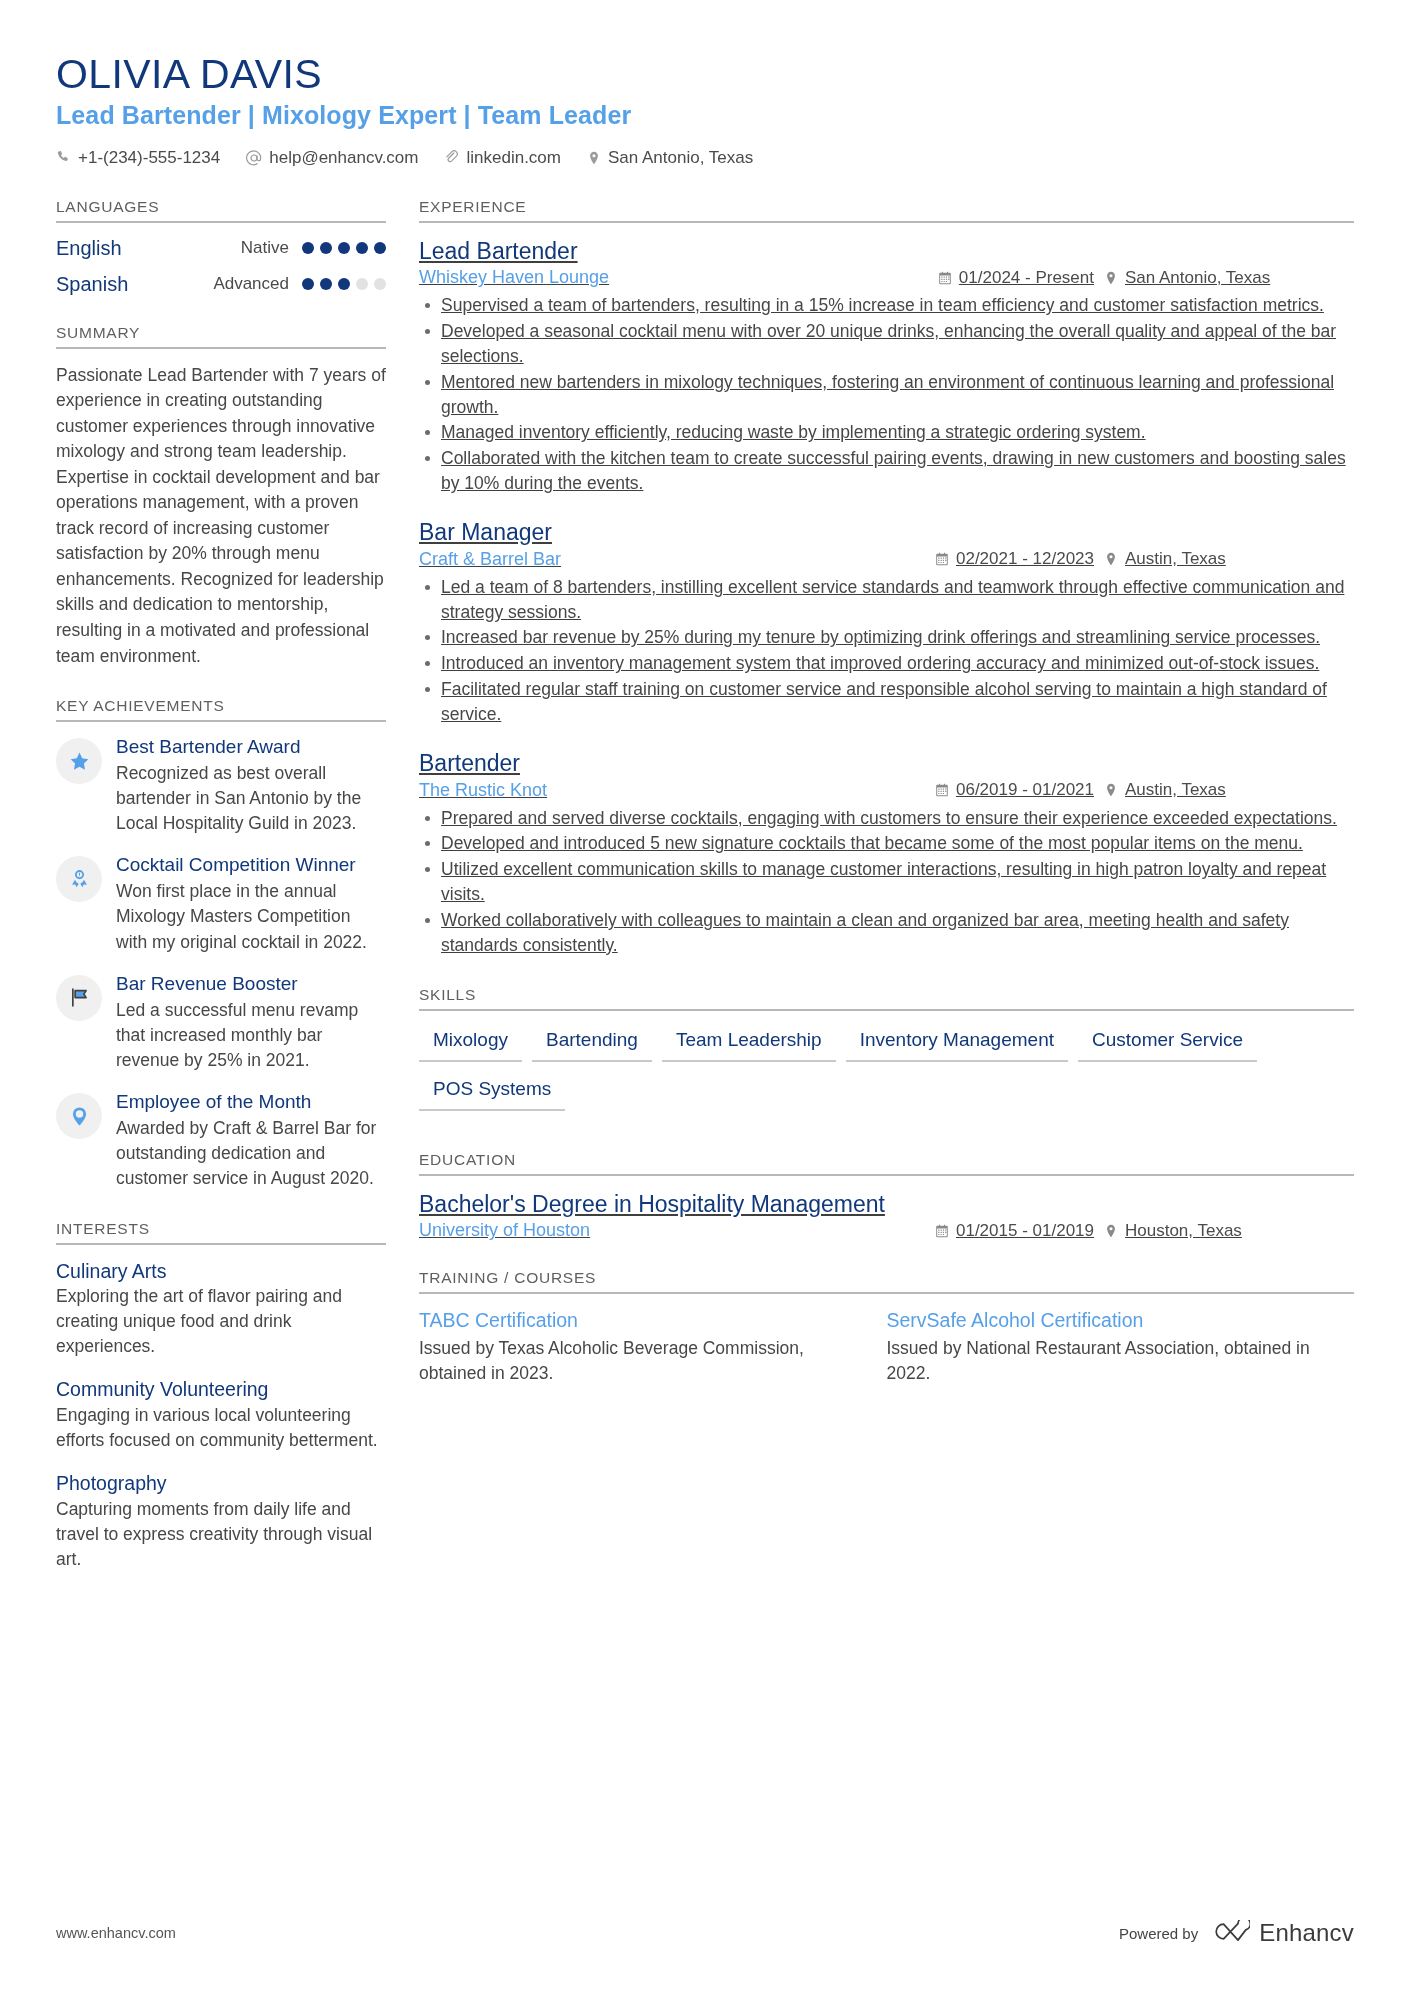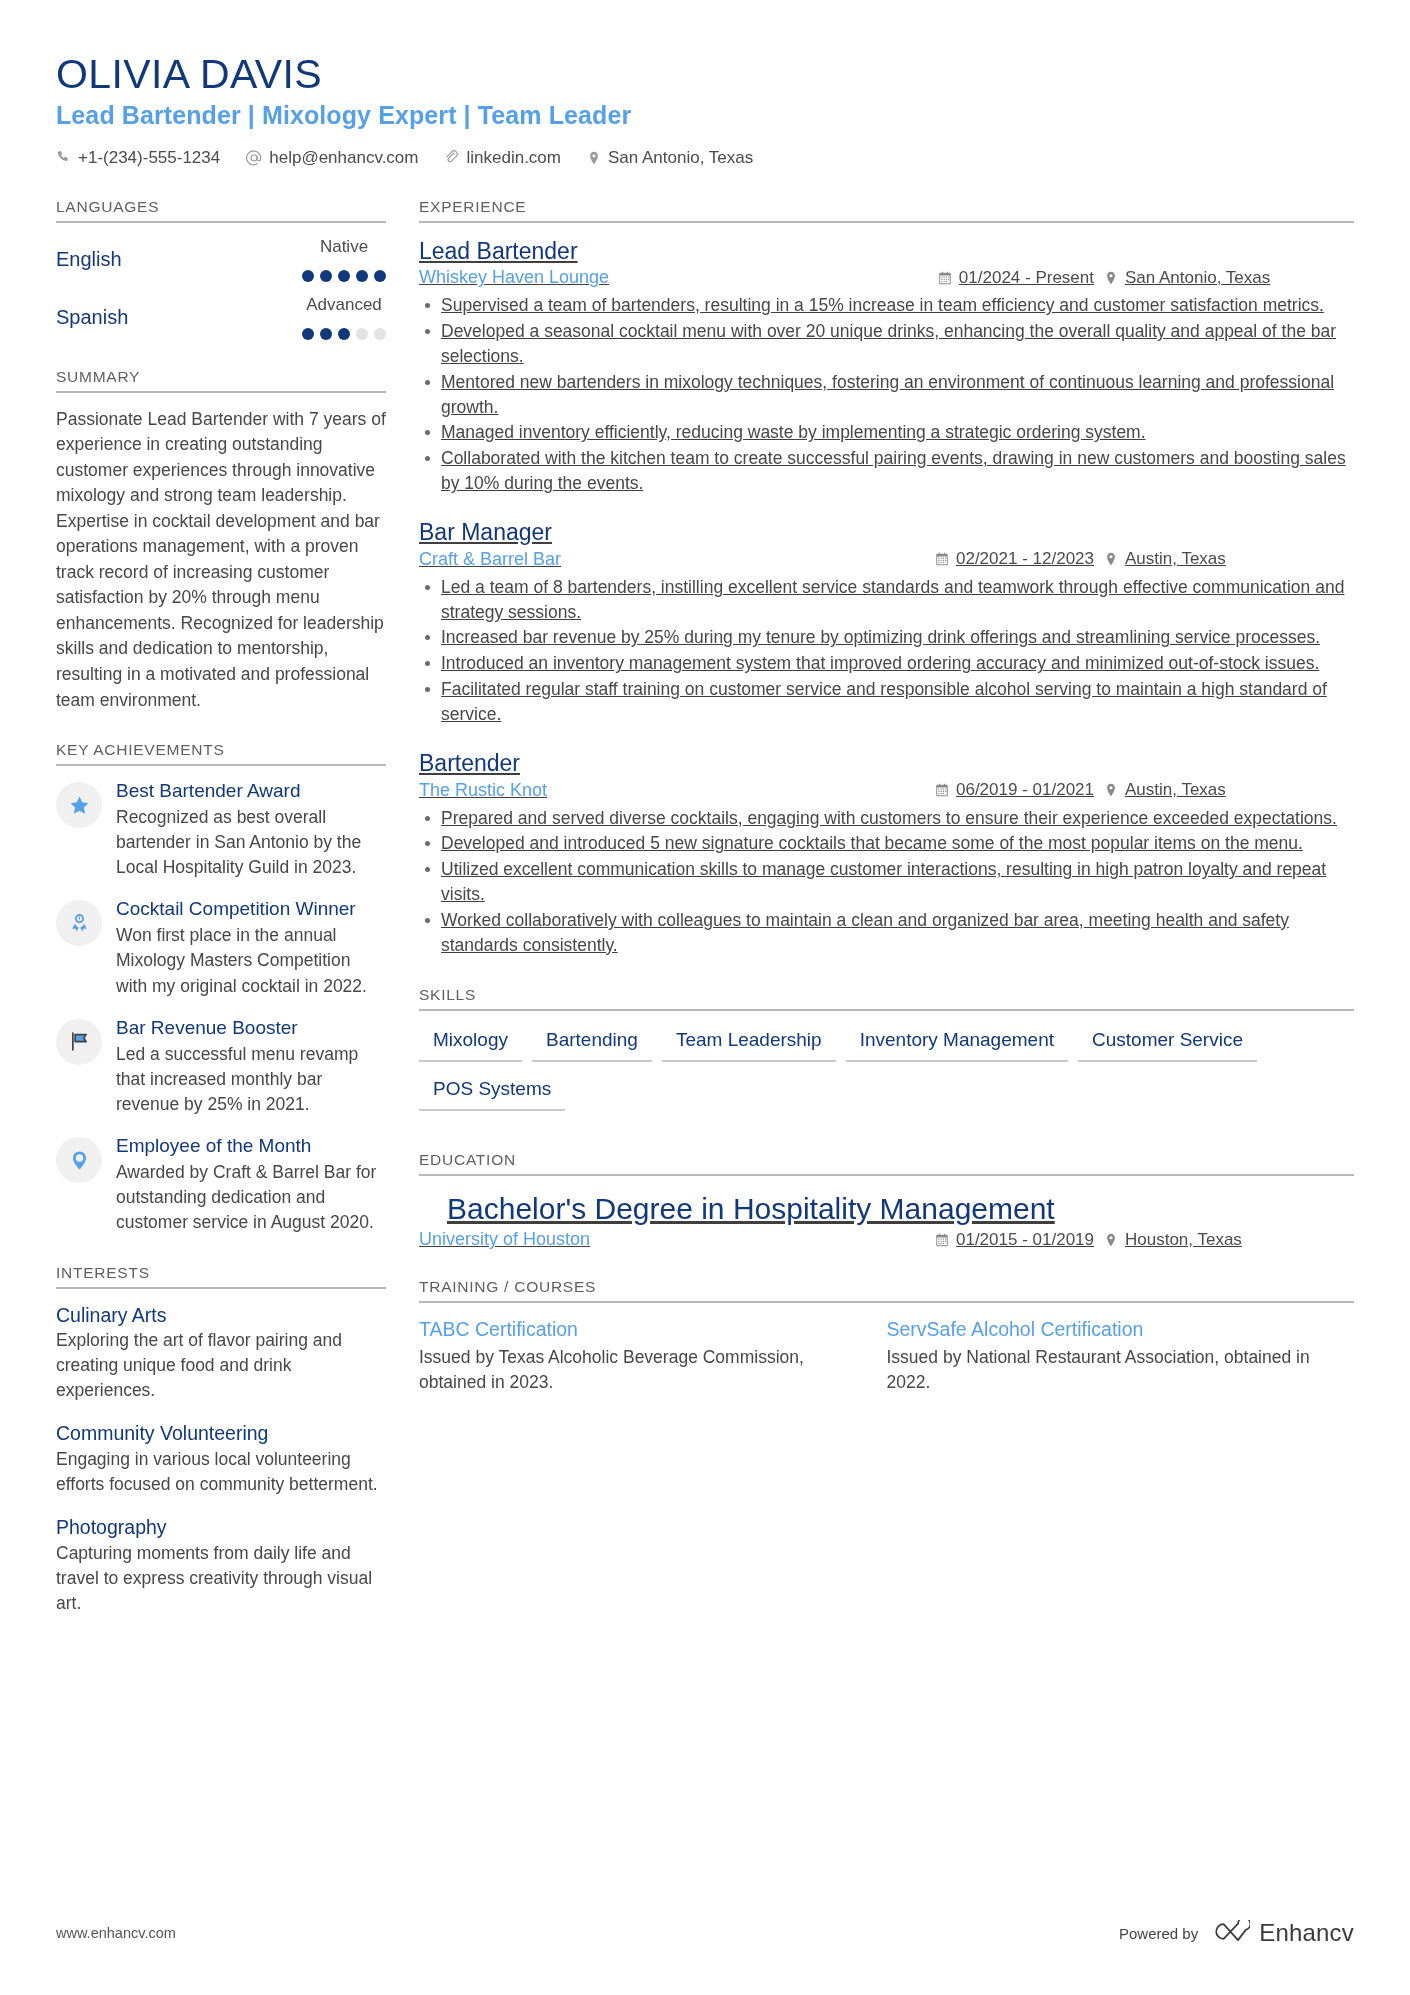--- a/index.html
+++ b/index.html
@@ -82,21 +82,21 @@
     display: flex;
     align-items: center;
     justify-content: space-between;
     margin-bottom: 13px;
   }
   .lang-name {
     font-size: 20px;
     color: #11387a;
     font-weight: 400;
   }
-  .lang-right { display: flex; align-items: center; gap: 13px; flex-direction: column; }
+  .lang-right { display: flex; align-items: center; gap: 13px; }
   .lang-level { font-size: 17px; color: #4b4b4b; }
   .dots { display: flex; gap: 6px; }
   .dot { width: 12px; height: 12px; border-radius: 50%; background: #e2e2e2; }
   .dot.on { background: #11387a; }
 
   
   .body-text {
     font-size: 17.5px;
     line-height: 1.46;
     color: #474747;
@@ -179,21 +179,21 @@
   .skill {
     font-size: 19px;
     color: #11387a;
     padding: 4px 14px 9px 14px;
     border-bottom: 2px solid #c9c9c9;
     margin-bottom: 12px;
     white-space: nowrap;
   }
 
   
-  .edu-title { font-size: 30px; color: #11387a; line-height: 1.25; margin-bottom: 2px; margin-left: 28px; }
+  .edu-title { font-size: 23px; color: #11387a; line-height: 1.25; margin-bottom: 2px; }
 
   
   .train-grid { display: flex; gap: 0; }
   .train-col { flex: 1 1 50%; padding-right: 28px; }
   .train-title { font-size: 19.5px; color: #56a0e8; line-height: 1.25; margin-bottom: 3px; }
   .train-desc { font-size: 17.5px; line-height: 1.44; color: #474747; }
 
   
   .footer {
     position: absolute;

